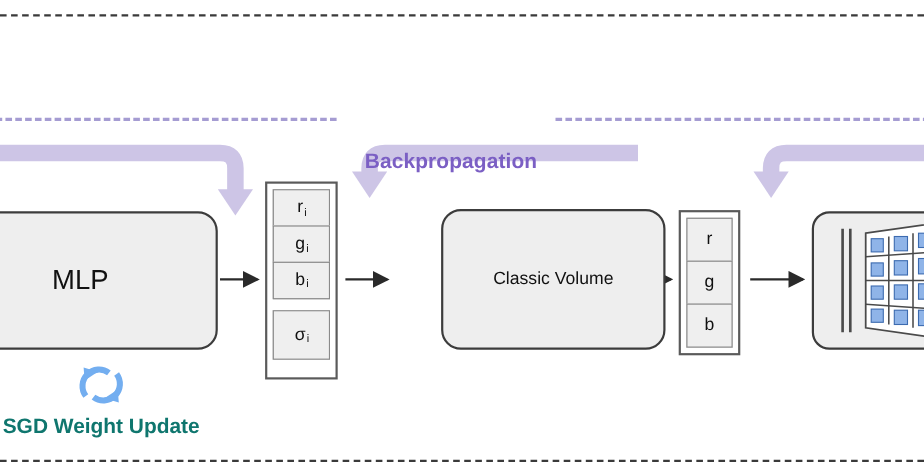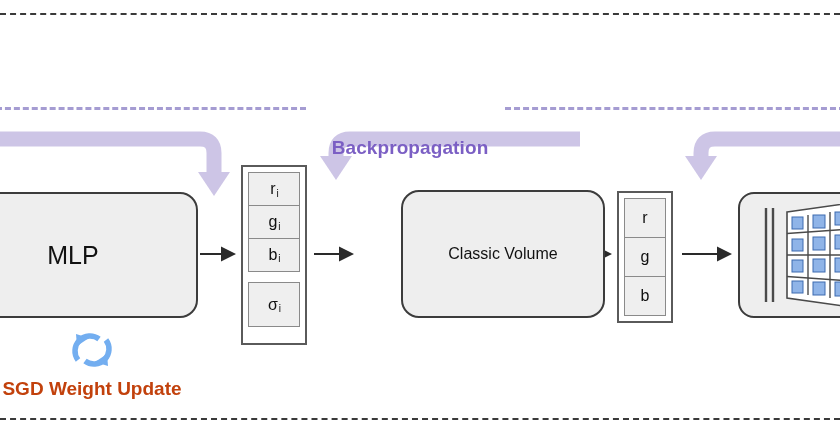--- a/index.html
+++ b/index.html
@@ -149,21 +149,21 @@
 
   .sgd-wrap {
     position: absolute;
     left: 2px;
     top: 326px;
     width: 180px;
     text-align: center;
   }
   .sgd-icon { display: block; margin: 0 auto 4px; }
   .sgd-label {
-    color: #c2410c;
+    color: #0f766e;
     font-size: 19px;
     font-weight: 700;
     white-space: nowrap;
   }
 </style>
 </head>
 <body>
 
 <div id="stage">
 

